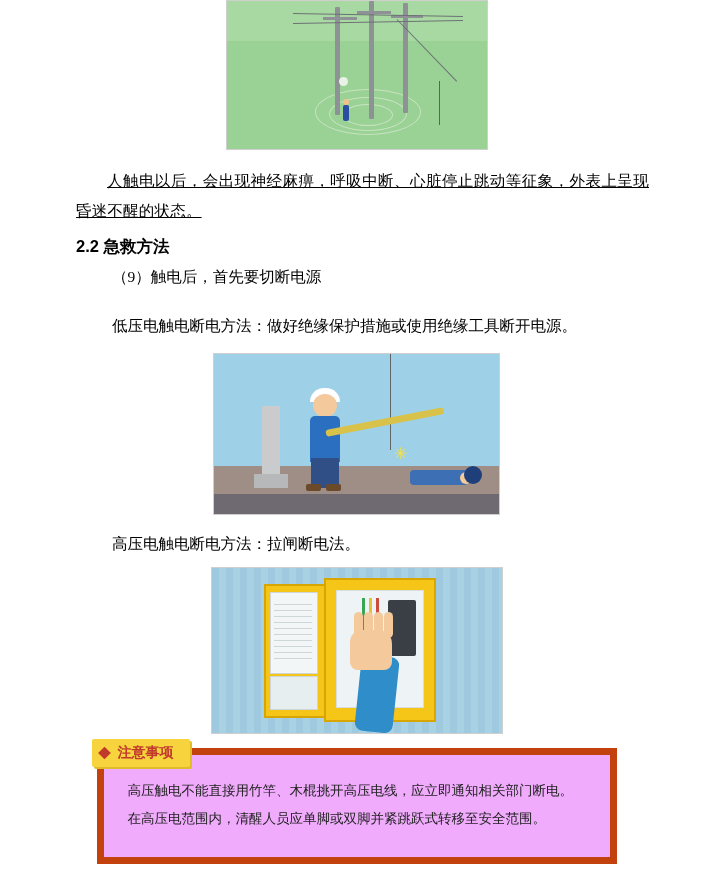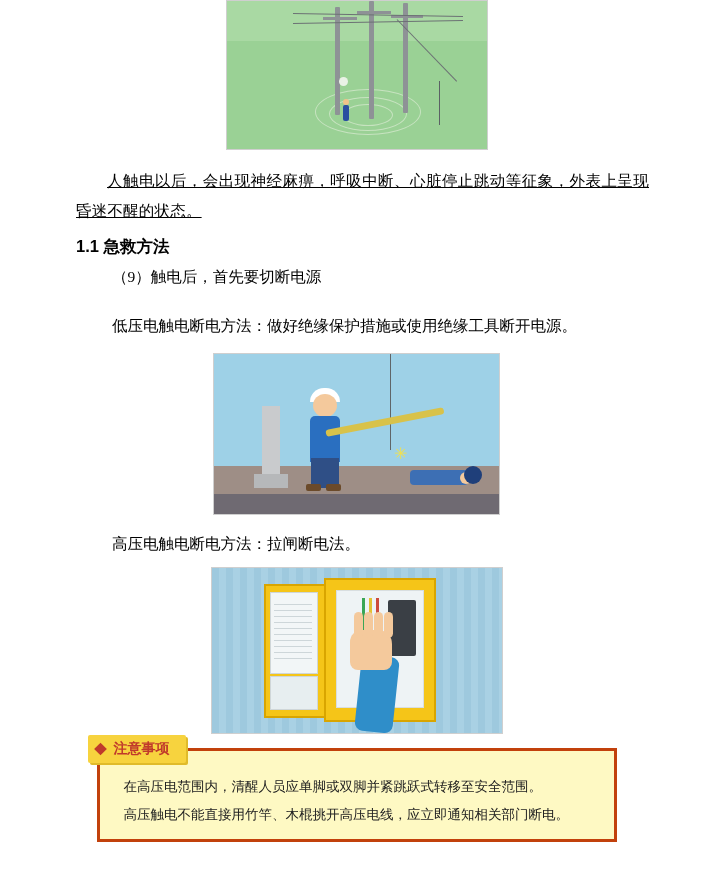--- a/index.html
+++ b/index.html
@@ -259,24 +259,24 @@
     line-height: 30px;
     padding-left: 112px;
     margin: 0;
   }
 
   
   .notice {
     position: relative;
     margin: 14px auto 0 auto;
     width: 520px;
-    border: 3px solid #c2410c;
-    background: #fef9c3;
+    border: 7px solid #c2410c;
+    background: #f0abfc;
     box-sizing: border-box;
-    padding: 22px 16px 10px 24px;
+    padding: 22px 16px 24px 24px;
   }
   .notice-tab {
     position: absolute;
     left: -12px;
     top: -16px;
     background: #f7d33e;
     color: #c0392b;
     font-family: "Liberation Sans", "DejaVu Sans", sans-serif;
     font-weight: bold;
     font-size: 14px;
@@ -326,21 +326,21 @@
 
     <div class="arrowline" style="left:212px; top:80px; height:44px;"></div>
 
     <div class="lamp" style="left:112px; top:76px;"></div>
     <div class="person" style="left:116px; top:104px;"></div>
     <div class="person-head" style="left:116px; top:98px;"></div>
   </div>
 
   <p class="para indent" style="margin-top:16px;">人触电以后，会出现神经麻痹，呼吸中断、心脏停止跳动等征象，外表上呈现昏迷不醒的状态。</p>
 
-  <h2 class="heading">1.1 急救方法</h2>
+  <h2 class="heading">2.2 急救方法</h2>
 
   <p class="sub">（9）触电后，首先要切断电源</p>
 
   <p class="sub" style="margin-top:19px;">低压电触电断电方法：做好绝缘保护措施或使用绝缘工具断开电源。</p>
 
   <div class="figure fig2" style="margin-top:12px;">
     <div class="wall"></div>
     <div class="floor"></div>
     <div class="floor2"></div>
 
@@ -386,17 +386,17 @@
     <div class="arm"></div>
     <div class="hand"></div>
     <div class="finger" style="left:142px;"></div>
     <div class="finger" style="left:152px;"></div>
     <div class="finger" style="left:162px;"></div>
     <div class="finger" style="left:172px;"></div>
   </div>
 
   <div class="notice">
     <div class="notice-tab">注意事项</div>
+    <p class="notice-line">高压触电不能直接用竹竿、木棍挑开高压电线，应立即通知相关部门断电。</p>
     <p class="notice-line">在高压电范围内，清醒人员应单脚或双脚并紧跳跃式转移至安全范围。</p>
-    <p class="notice-line">高压触电不能直接用竹竿、木棍挑开高压电线，应立即通知相关部门断电。</p>
   </div>
 
 </div>
 
 </body></html>

